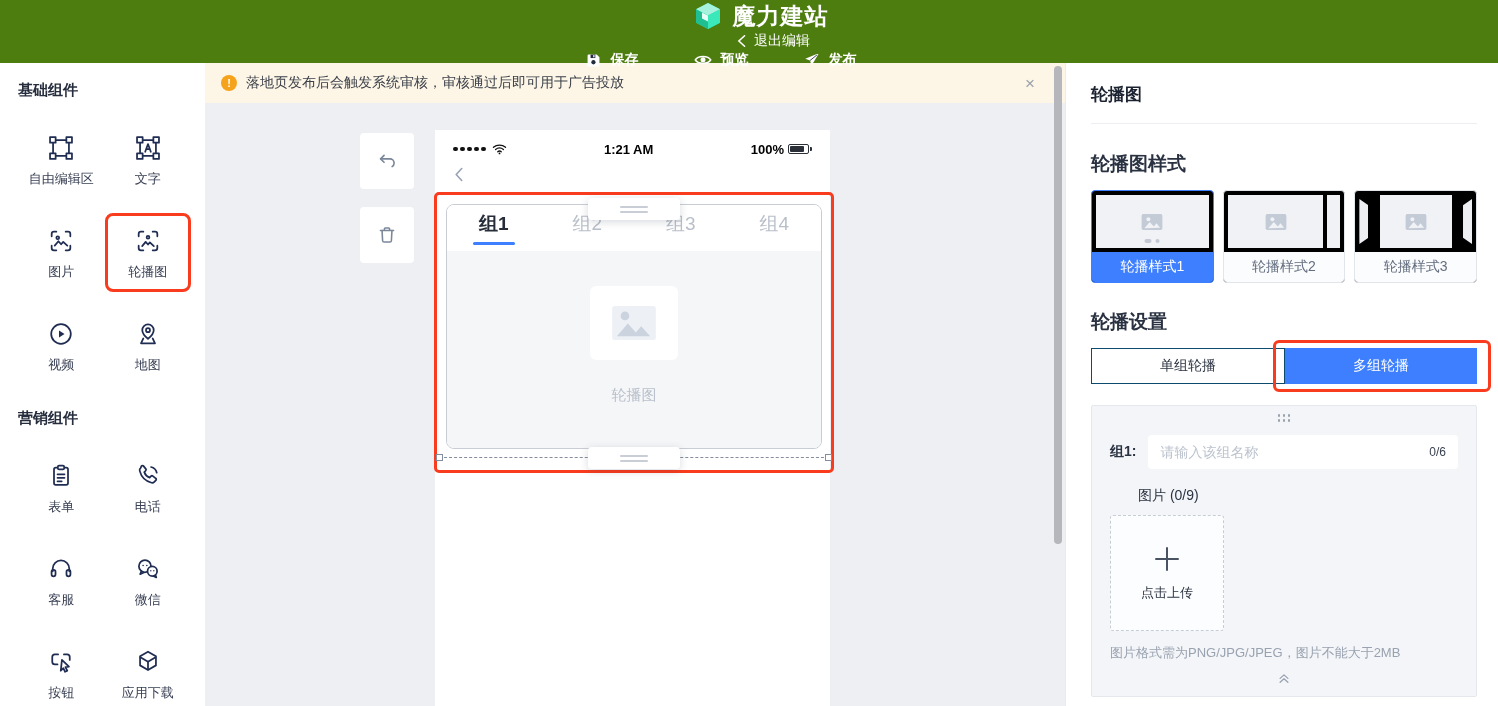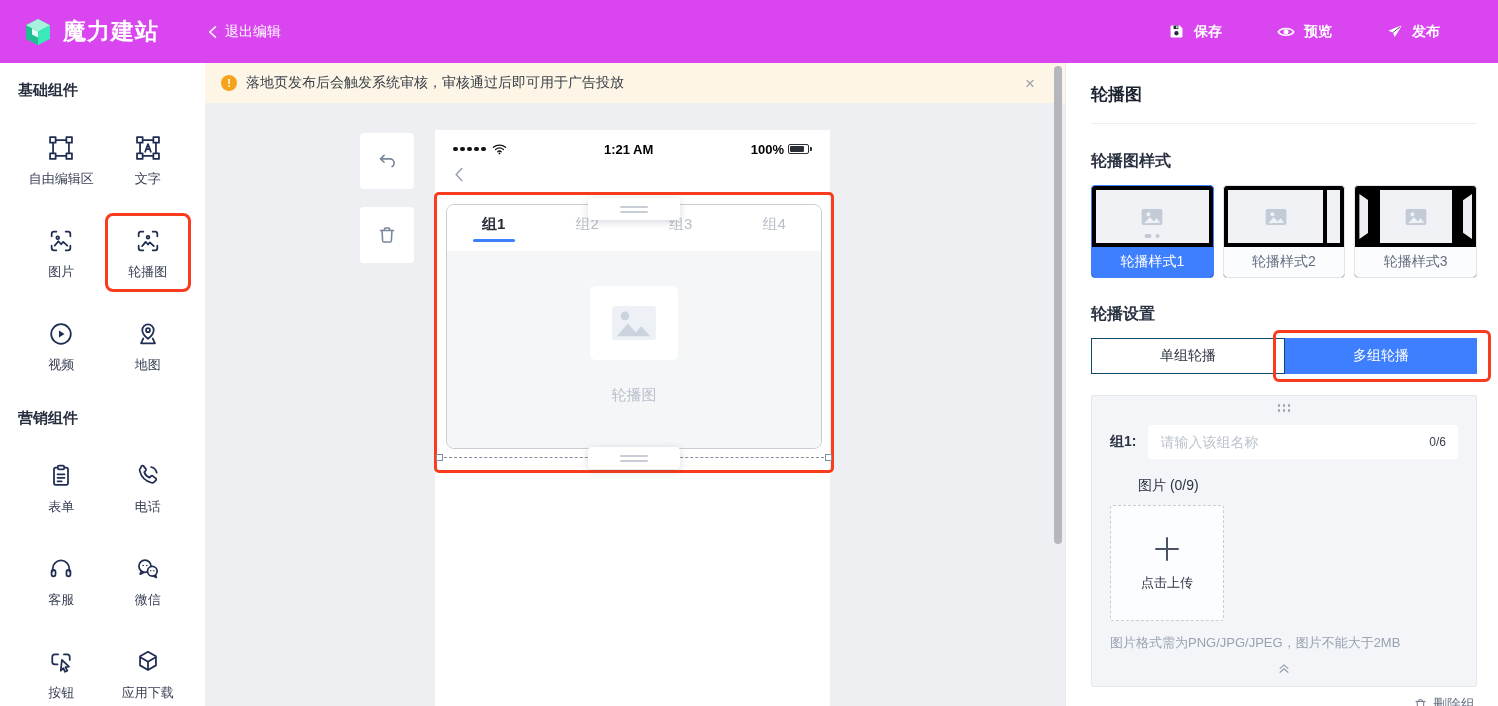--- a/index.html
+++ b/index.html
@@ -1,21 +1,21 @@
 <!DOCTYPE html>
 <html><head>
 <meta charset="utf-8">
 <style>
   * { margin:0; padding:0; box-sizing:border-box; }
   html,body { width:1498px; height:706px; overflow:hidden; background:#EDEFF2;
     font-family:"Liberation Sans","DejaVu Sans",sans-serif; }
 
   
-  .topbar { position:absolute; left:0; top:0; width:1498px; height:63px; background:#d946ef;
-    display:flex; align-items:center; z-index:30; }
+  .topbar { position:absolute; left:0; top:0; width:1498px; height:63px; background:#4d7c0f;
+    display:flex; align-items:center; z-index:30;flex-direction:column; }
   .logo { display:flex; align-items:center; gap:9px; margin-left:22px; }
   .logo-text { color:#fff; font-size:23px; font-weight:bold; letter-spacing:1px; }
   .exit { display:flex; align-items:center; gap:7px; margin-left:48px; color:#fff; font-size:14px; cursor:pointer; }
   .tb-spacer { flex:1; }
   .tb-actions { display:flex; gap:54px; margin-right:58px; }
   .tb-btn { display:flex; align-items:center; gap:8px; color:#fff; font-size:14px; cursor:pointer;font-weight:bold; }
 
   
   .sidebar { position:absolute; left:0; top:63px; width:205px; height:643px; background:#fff; z-index:5; }
   .side-sec { padding:18px 14px 0 18px; }
@@ -57,21 +57,21 @@
   .bat-nub { width:2px; height:4px; background:#2A2F38; border-radius:0 1px 1px 0; margin-left:-3px; }
   .back-row { padding:8px 0 0 18px; }
   .back-row svg { stroke:#9AA3B5; fill:none; stroke-width:1.8; stroke-linecap:round; stroke-linejoin:round; }
 
   
   .sel { position:absolute; left:-1px; right:-4px; top:62px; height:281px; border:3px solid #FA3C1E; border-radius:5px; z-index:4; }
   .comp-card { position:absolute; left:9px; right:9px; top:9px; bottom:21px; background:#fff;
     border:1px solid #C8CDD5; border-radius:8px; overflow:hidden; }
   .ctabs { display:flex; height:46px; background:#fff; }
   .ctab { flex:1; display:flex; flex-direction:column; align-items:center; justify-content:center; gap:5px;
-    font-size:15px; color:#B9BFC9; cursor:pointer; }
+    font-size:19px; color:#B9BFC9; cursor:pointer; }
   .ctab.on { color:#262C38; font-weight:bold; }
   .ctab .ul { width:42px; height:3px; border-radius:2px; background:transparent; }
   .ctab.on .ul { background:#3D7FFF; }
   .ccontent { position:absolute; left:0; right:0; top:46px; bottom:0; background:#F5F6F8;
     display:flex; flex-direction:column; align-items:center; justify-content:center; padding-bottom:8px; }
   .ph-box { width:88px; height:74px; background:#fff; border-radius:6px; display:flex; align-items:center; justify-content:center; }
   .ph-label { margin-top:26px; font-size:15px; color:#B9C0CB; }
   .pill { position:absolute; left:50%; transform:translateX(-50%); width:92px; height:22px; background:#fff;
     border-radius:4px; box-shadow:0 2px 8px rgba(40,50,70,.18); display:flex; flex-direction:column;
     align-items:center; justify-content:center; gap:3px; z-index:6; cursor:ns-resize; }
@@ -80,21 +80,21 @@
   .pill.bot { bottom:1px; }
   .dashline { position:absolute; left:2px; right:2px; bottom:12px; border-top:1.6px dashed #848D9C; }
   .hsq { position:absolute; width:7px; height:7px; background:#fff; border:1px solid #848D9C; bottom:9px; z-index:5; }
   .hsq.l { left:-1px; } .hsq.r { right:-1px; }
 
   
   .inspector { position:absolute; right:0; top:63px; width:433px; height:643px; background:#fff;
     border-left:1px solid #E9EBEF; padding:0 21px 0 25px; z-index:10; }
   .insp-title { font-size:17px; font-weight:600; color:#1C2330; margin-top:20px; }
   .divider { border-bottom:1px solid #ECEEF1; margin-top:17px; }
-  .sec-label { font-size:16px; color:#2A3242; font-weight:600; }
+  .sec-label { font-size:19px; color:#2A3242; font-weight:600; }
   .lab1 { margin-top:27px; } .lab2 { margin-top:26px; }
   .cards { display:flex; gap:9px; margin-top:13px; }
   .scard { width:123px; height:93px; background:#000000; border:1px solid #E2E5EA; border-radius:4px; overflow:hidden; cursor:pointer; }
   .scard.on { border-color:#3D7FFF; }
   .sprev { margin:4px; height:53px; position:relative; display:flex; align-items:center; justify-content:center; background:#F0F2F5; }
   .sprev.split { background:transparent; gap:4px; padding:0; }
   .sprev.split .main { flex:1; height:100%; background:#F0F2F5; display:flex; align-items:center; justify-content:center; }
   .sprev.split .strip { width:13px; height:100%; background:#F0F2F5; }
   .sprev.persp { background:transparent; }
   .sprev.persp .mid { width:72px; height:100%; background:#F0F2F5; display:flex; align-items:center; justify-content:center; }

